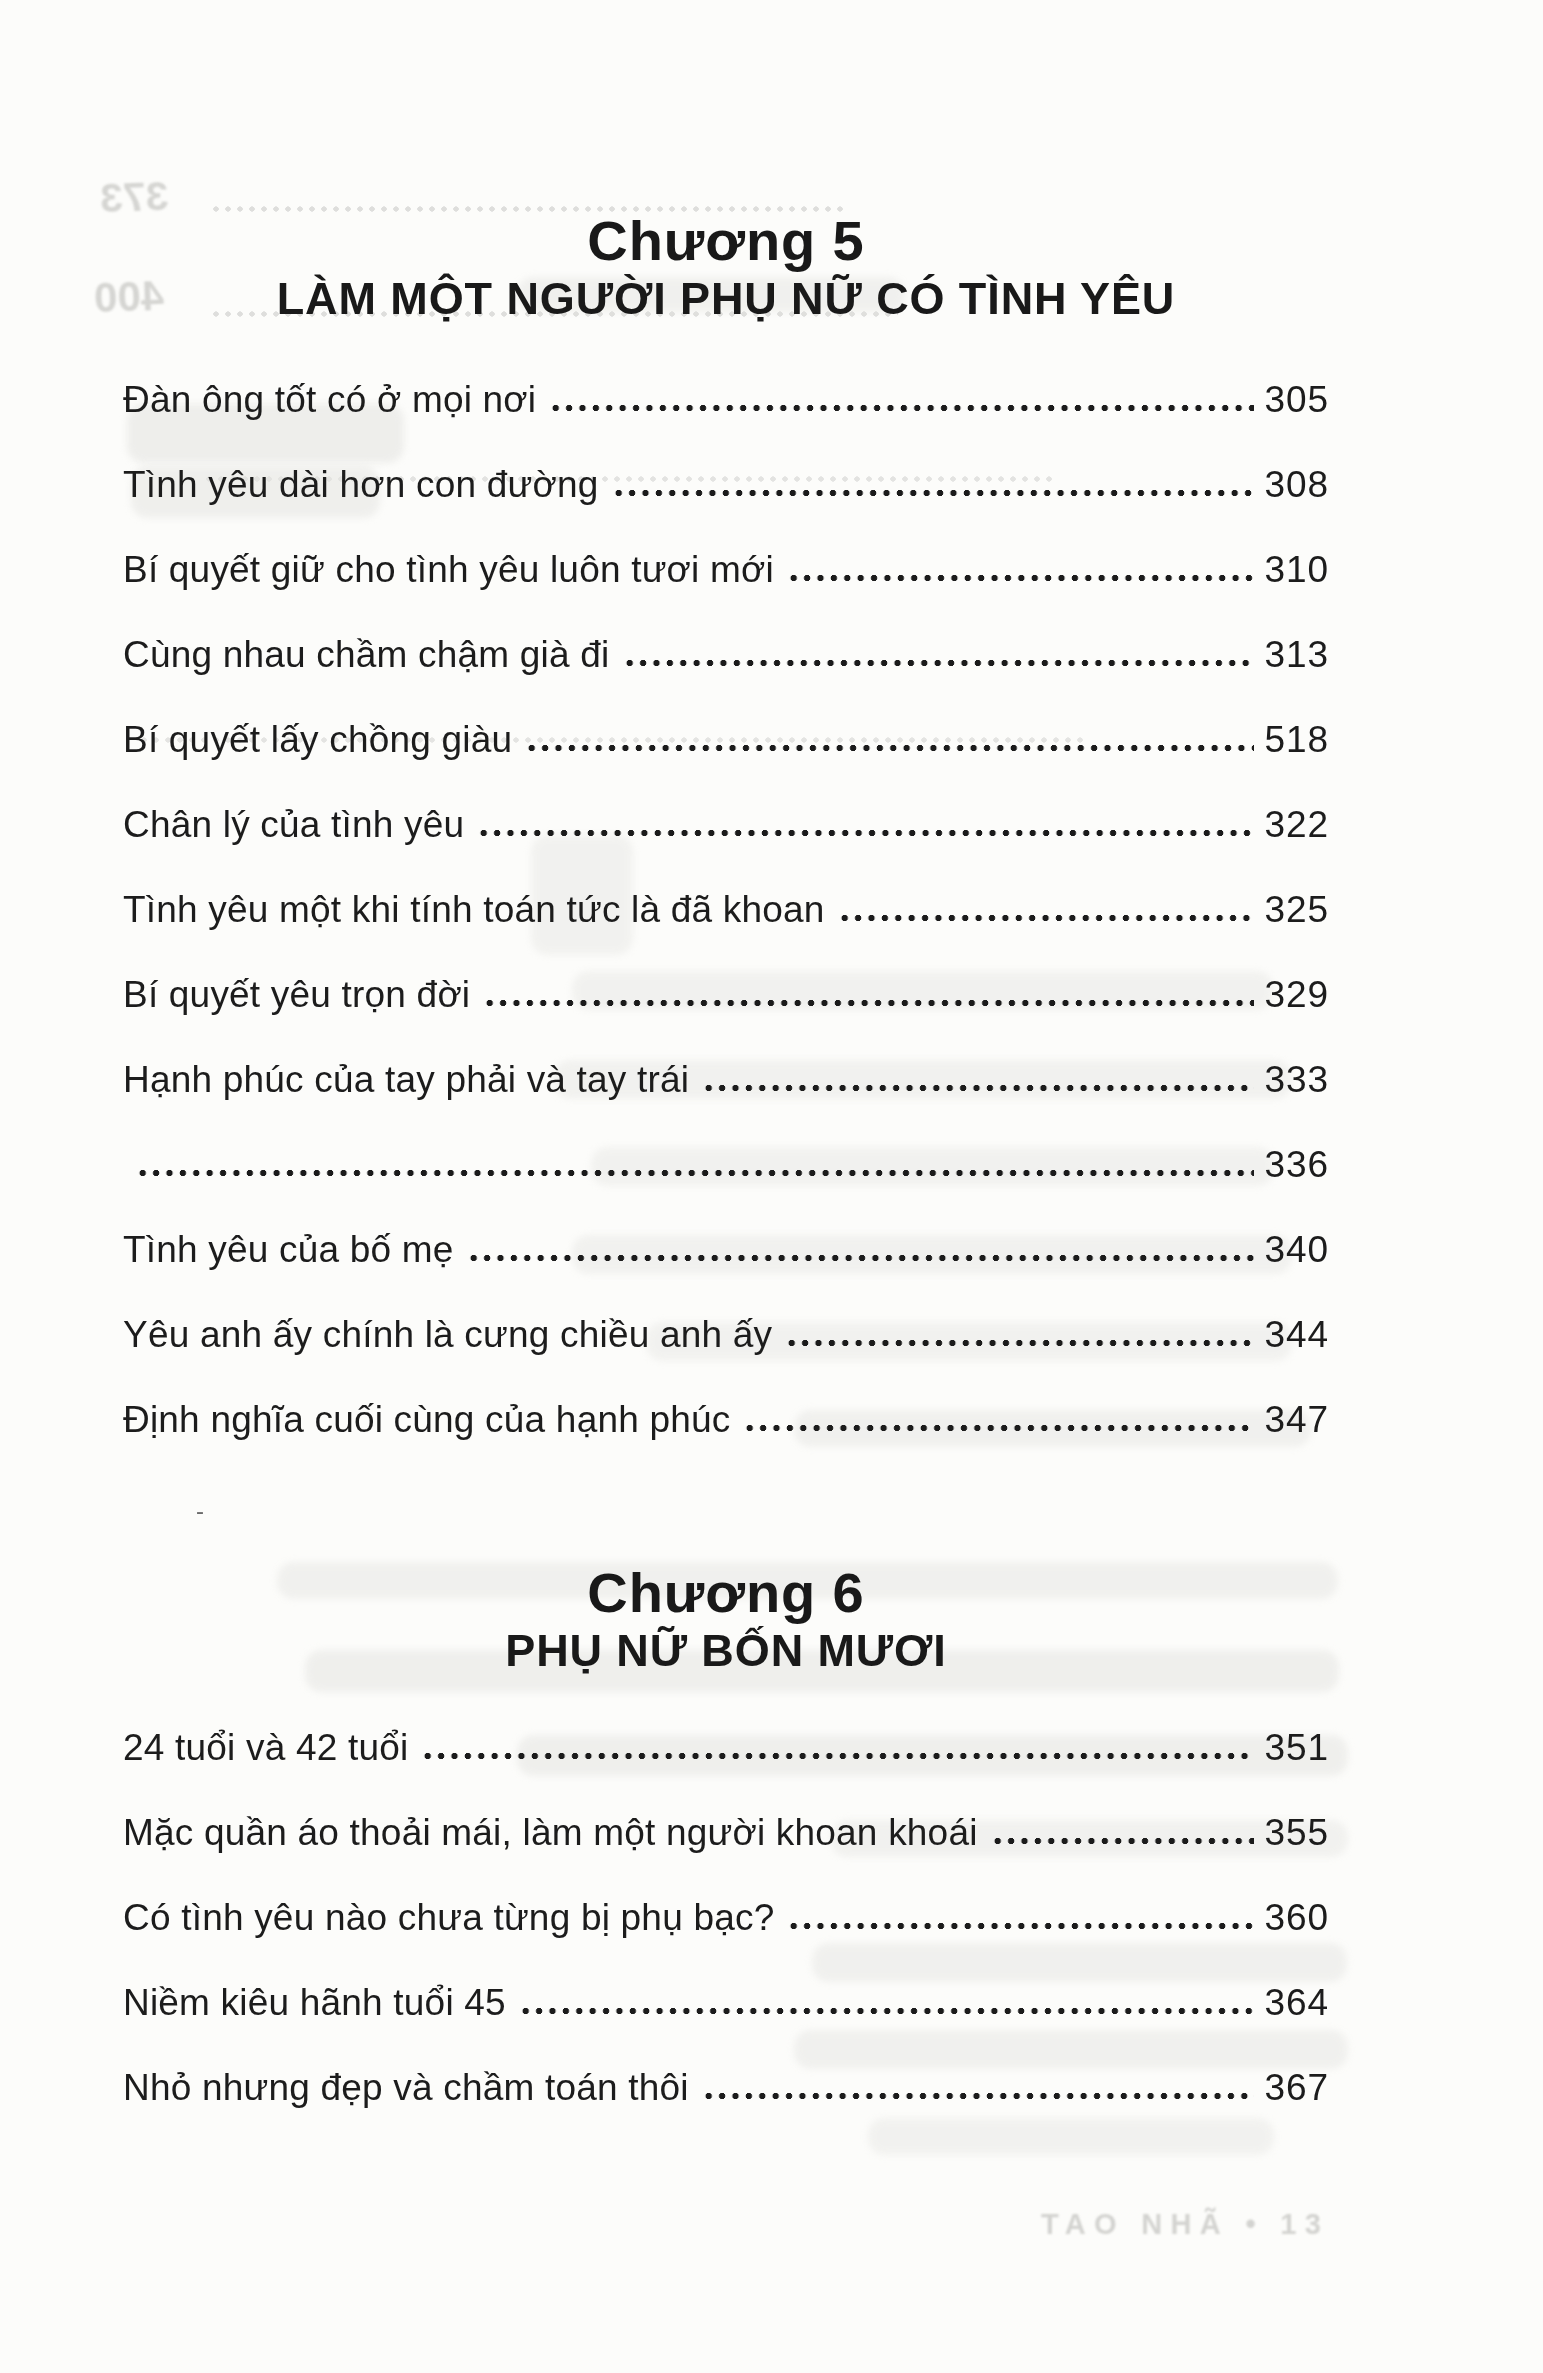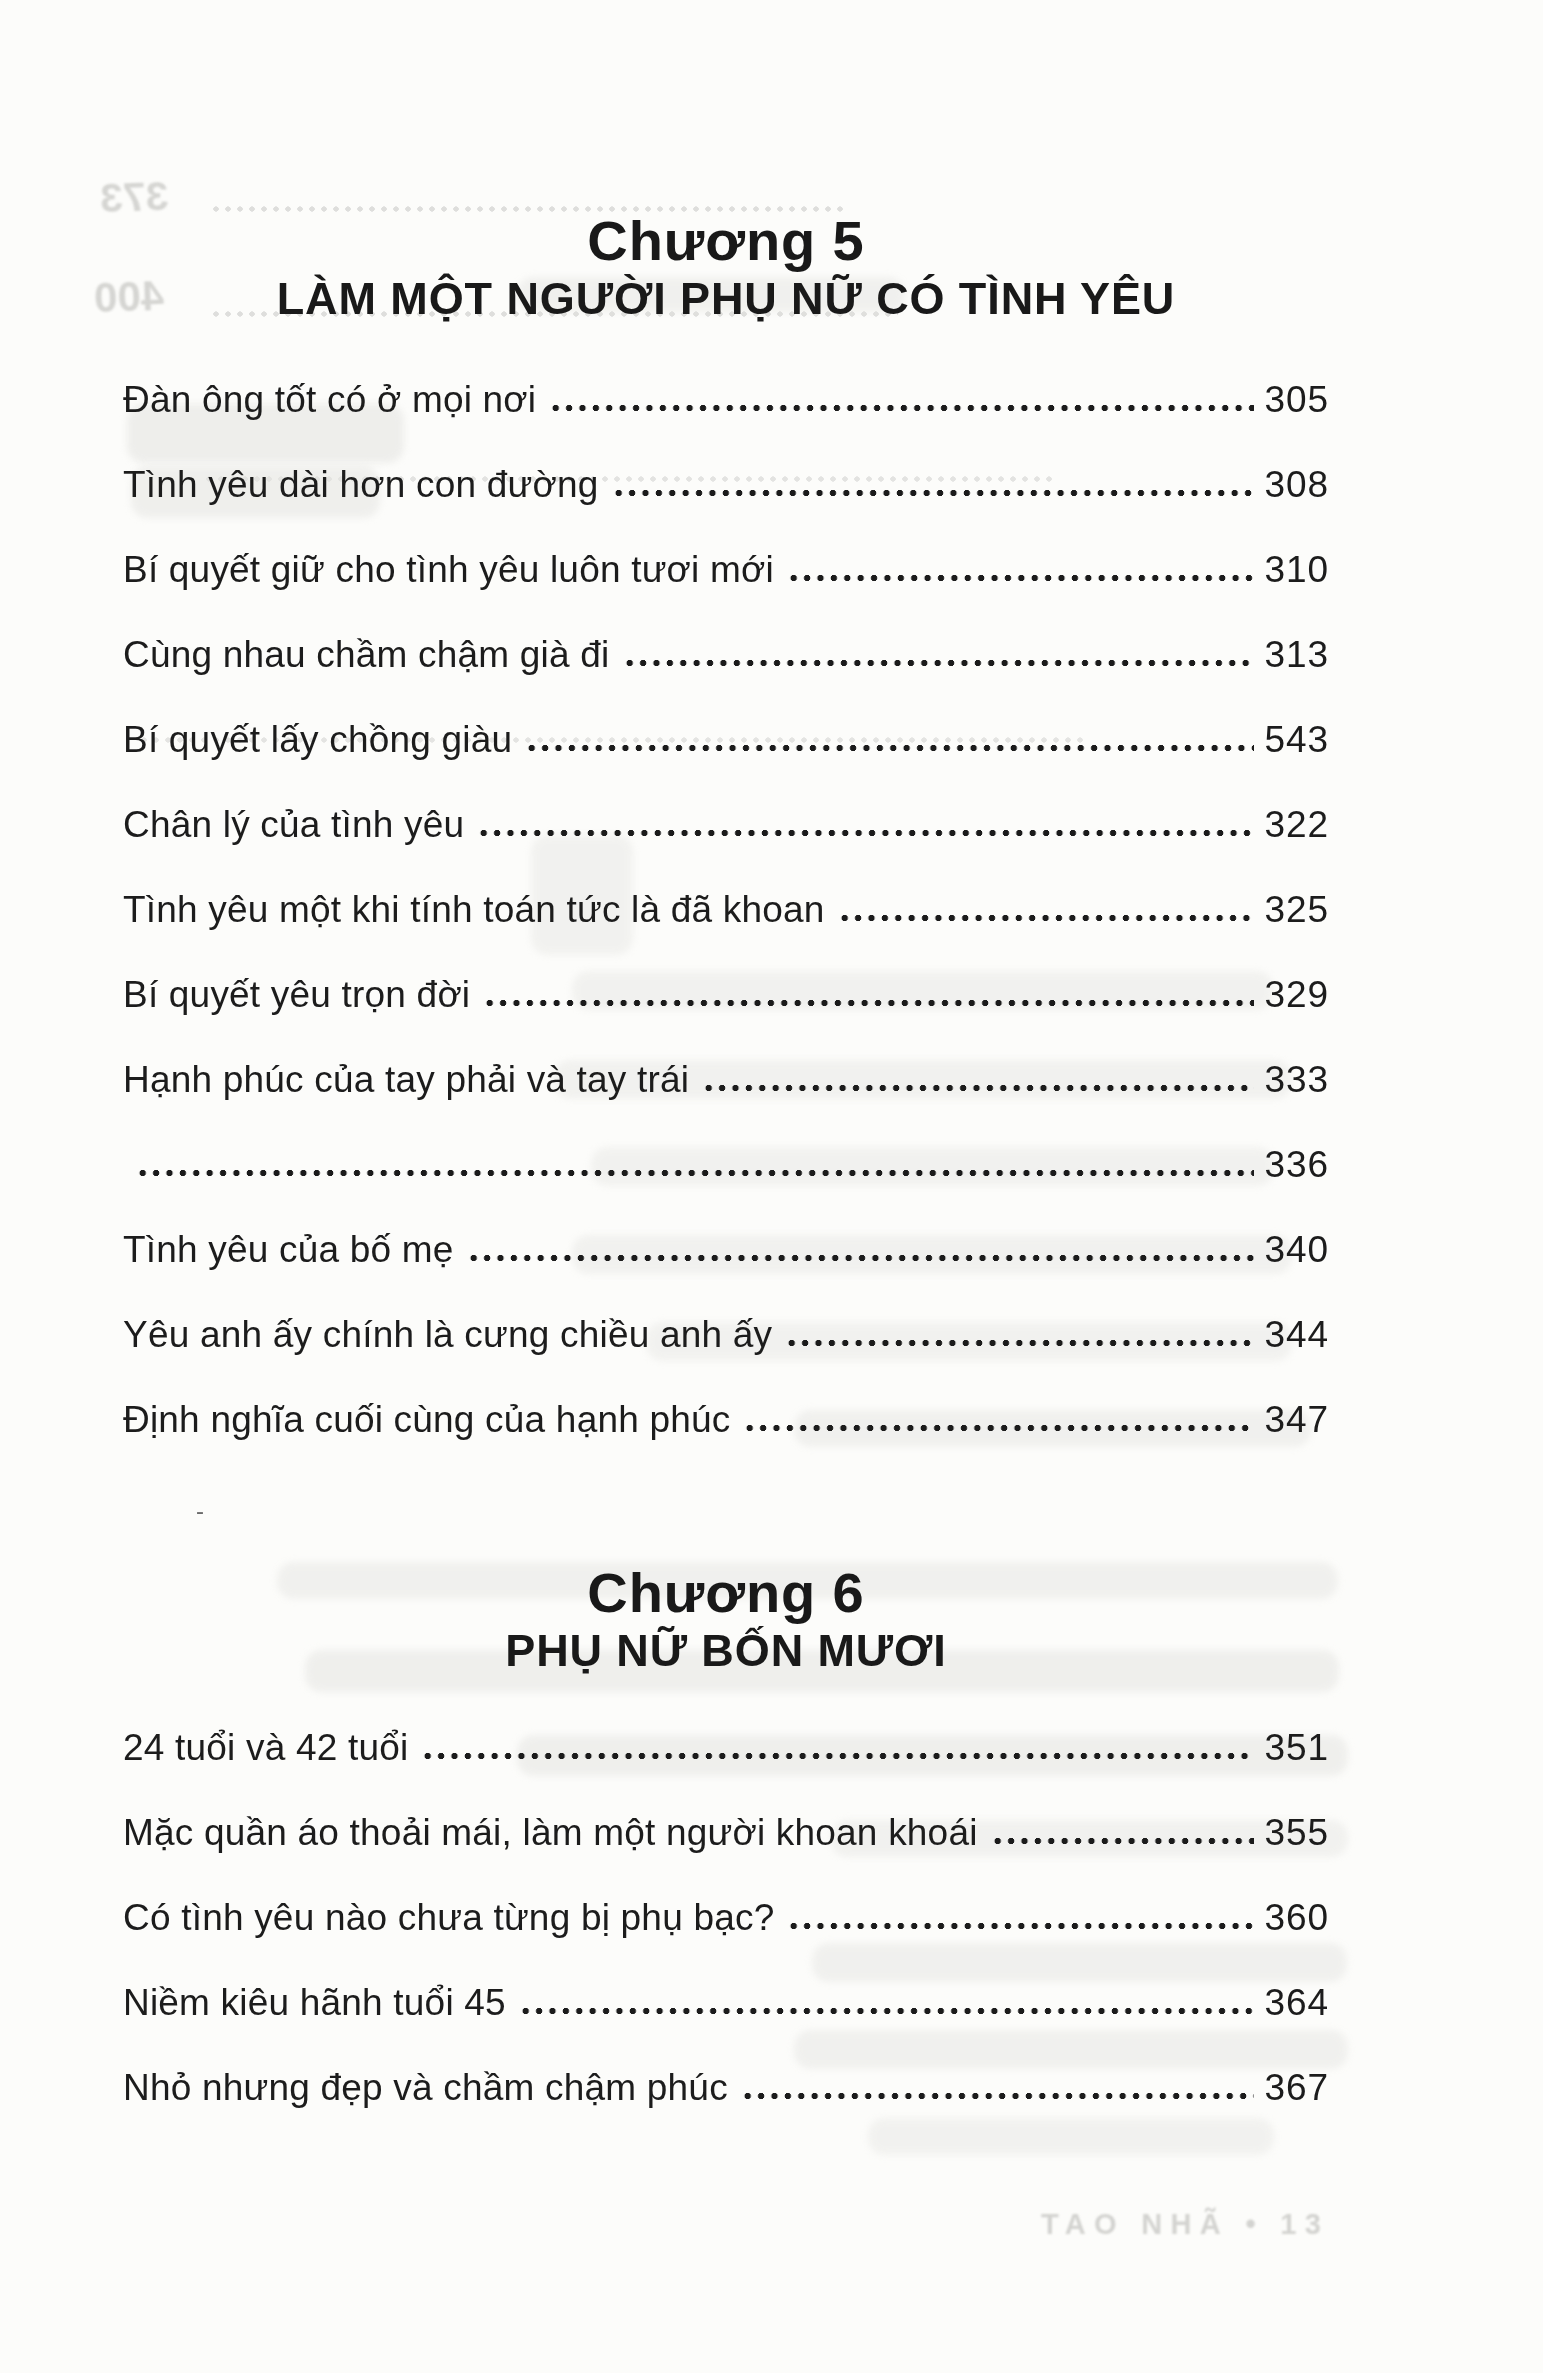--- a/index.html
+++ b/index.html
@@ -163,21 +163,21 @@
         <span class="toc-page">310</span>
       </div>
       <div class="toc-row">
         <span class="toc-title">Cùng nhau chầm chậm già đi</span>
         <span class="leader"></span>
         <span class="toc-page">313</span>
       </div>
       <div class="toc-row">
         <span class="toc-title">Bí quyết lấy chồng giàu</span>
         <span class="leader"></span>
-        <span class="toc-page">543</span>
+        <span class="toc-page">518</span>
       </div>
       <div class="toc-row">
         <span class="toc-title">Chân lý của tình yêu</span>
         <span class="leader"></span>
         <span class="toc-page">322</span>
       </div>
       <div class="toc-row">
         <span class="toc-title">Tình yêu một khi tính toán tức là đã khoan</span>
         <span class="leader"></span>
         <span class="toc-page">325</span>
@@ -233,21 +233,21 @@
         <span class="toc-title">Có tình yêu nào chưa từng bị phụ bạc?</span>
         <span class="leader"></span>
         <span class="toc-page">360</span>
       </div>
       <div class="toc-row">
         <span class="toc-title">Niềm kiêu hãnh tuổi 45</span>
         <span class="leader"></span>
         <span class="toc-page">364</span>
       </div>
       <div class="toc-row">
-        <span class="toc-title">Nhỏ nhưng đẹp và chầm chậm phúc</span>
+        <span class="toc-title">Nhỏ nhưng đẹp và chầm toán thôi</span>
         <span class="leader"></span>
         <span class="toc-page">367</span>
       </div>
     </div>
 
   </div>
 </div>
 
 
 </body></html>

